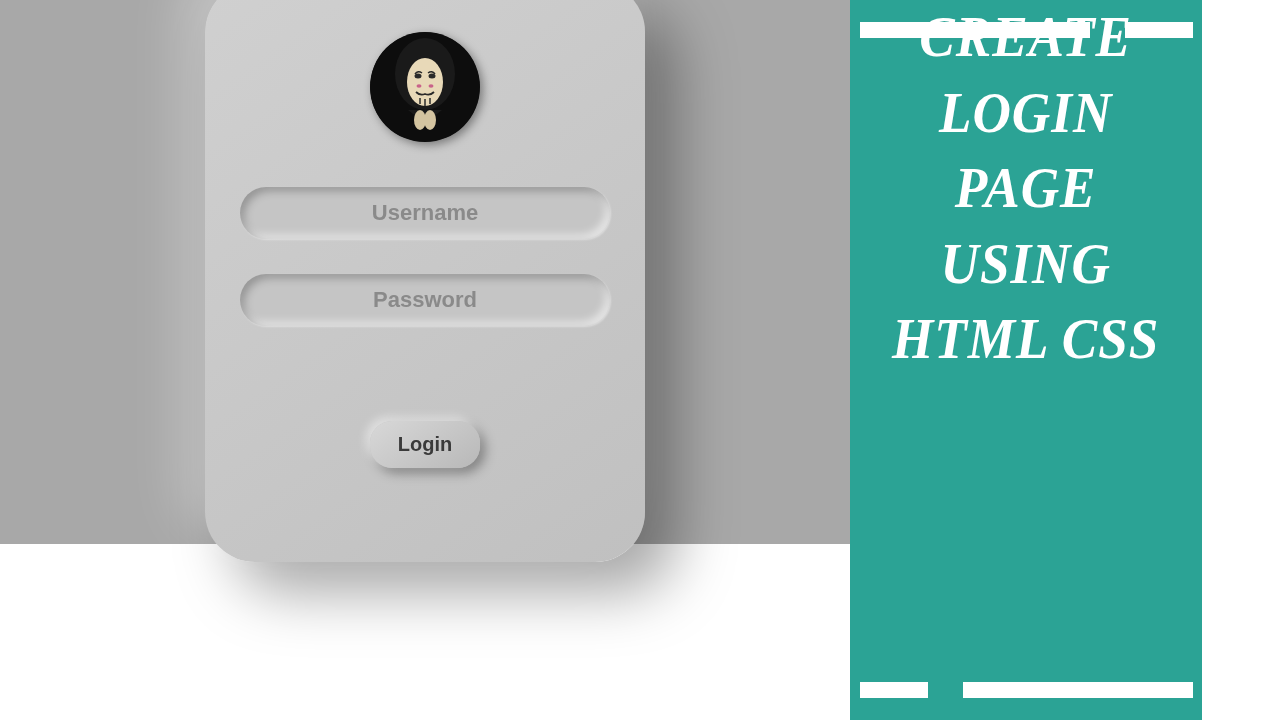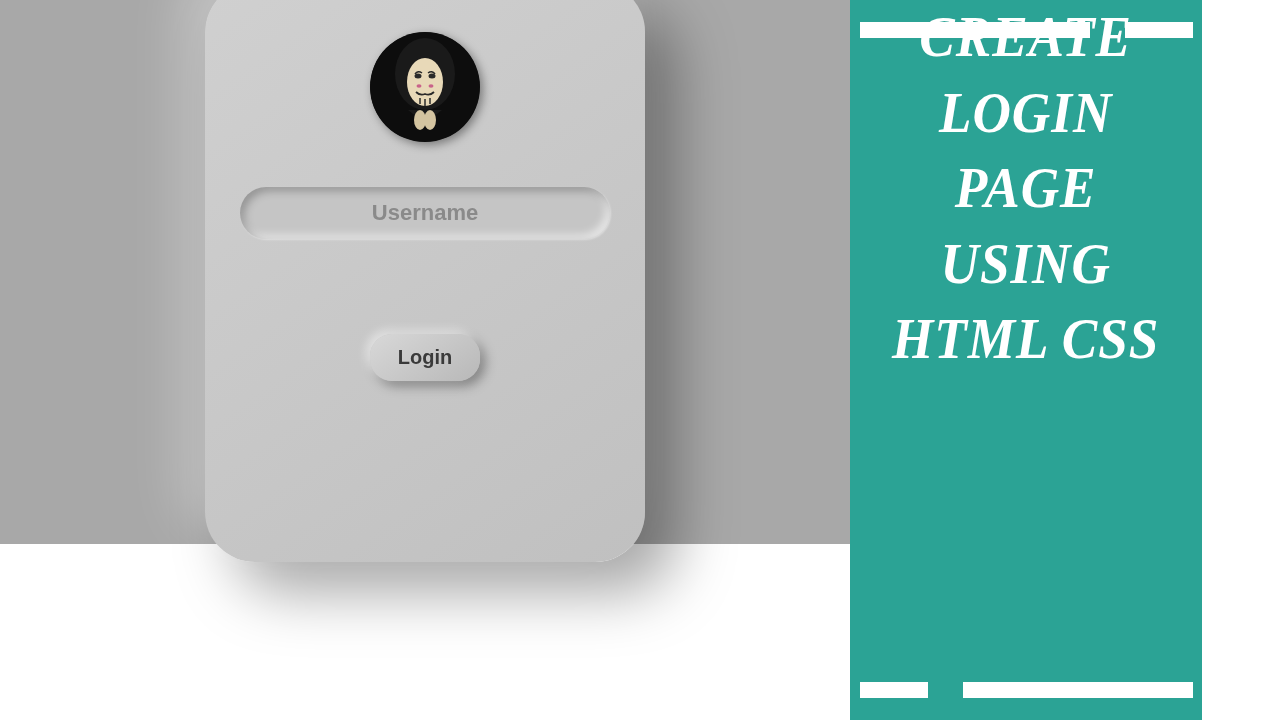--- a/index.html
+++ b/index.html
@@ -155,20 +155,21 @@
         <ellipse cx="49" cy="54" rx="2.5" ry="1.8" fill="#c9638a"></ellipse>
         <ellipse cx="61" cy="54" rx="2.5" ry="1.8" fill="#c9638a"></ellipse>
         <path d="M 46 60 Q 50 64 55 62 Q 60 64 64 60" stroke="#2a2a2a" stroke-width="1.8" fill="none"></path>
         <path d="M 50 66 L 50 72 M 55 67 L 55 74 M 60 66 L 60 72" stroke="#2a2a2a" stroke-width="1.5"></path>
         <path d="M 38 78 L 48 86 L 55 82 L 62 86 L 72 78" fill="#1a1a1a"></path>
         <ellipse cx="50" cy="88" rx="6" ry="10" fill="#d4c4a0"></ellipse>
         <ellipse cx="60" cy="88" rx="6" ry="10" fill="#d4c4a0"></ellipse>
       </svg>
     </div>
     <input class="input-field" type="text" placeholder="Username" style="">
+    <input class="input-field" type="password" placeholder="Password" style="">
     <div class="button-row">
       <button class="btn">Login</button>
     </div>
   </div>
 </div>
 
 <div class="right-panel">
   <div class="dash-row-top">
     <div class="dash-long"></div>
     <div class="dash-short"></div>

